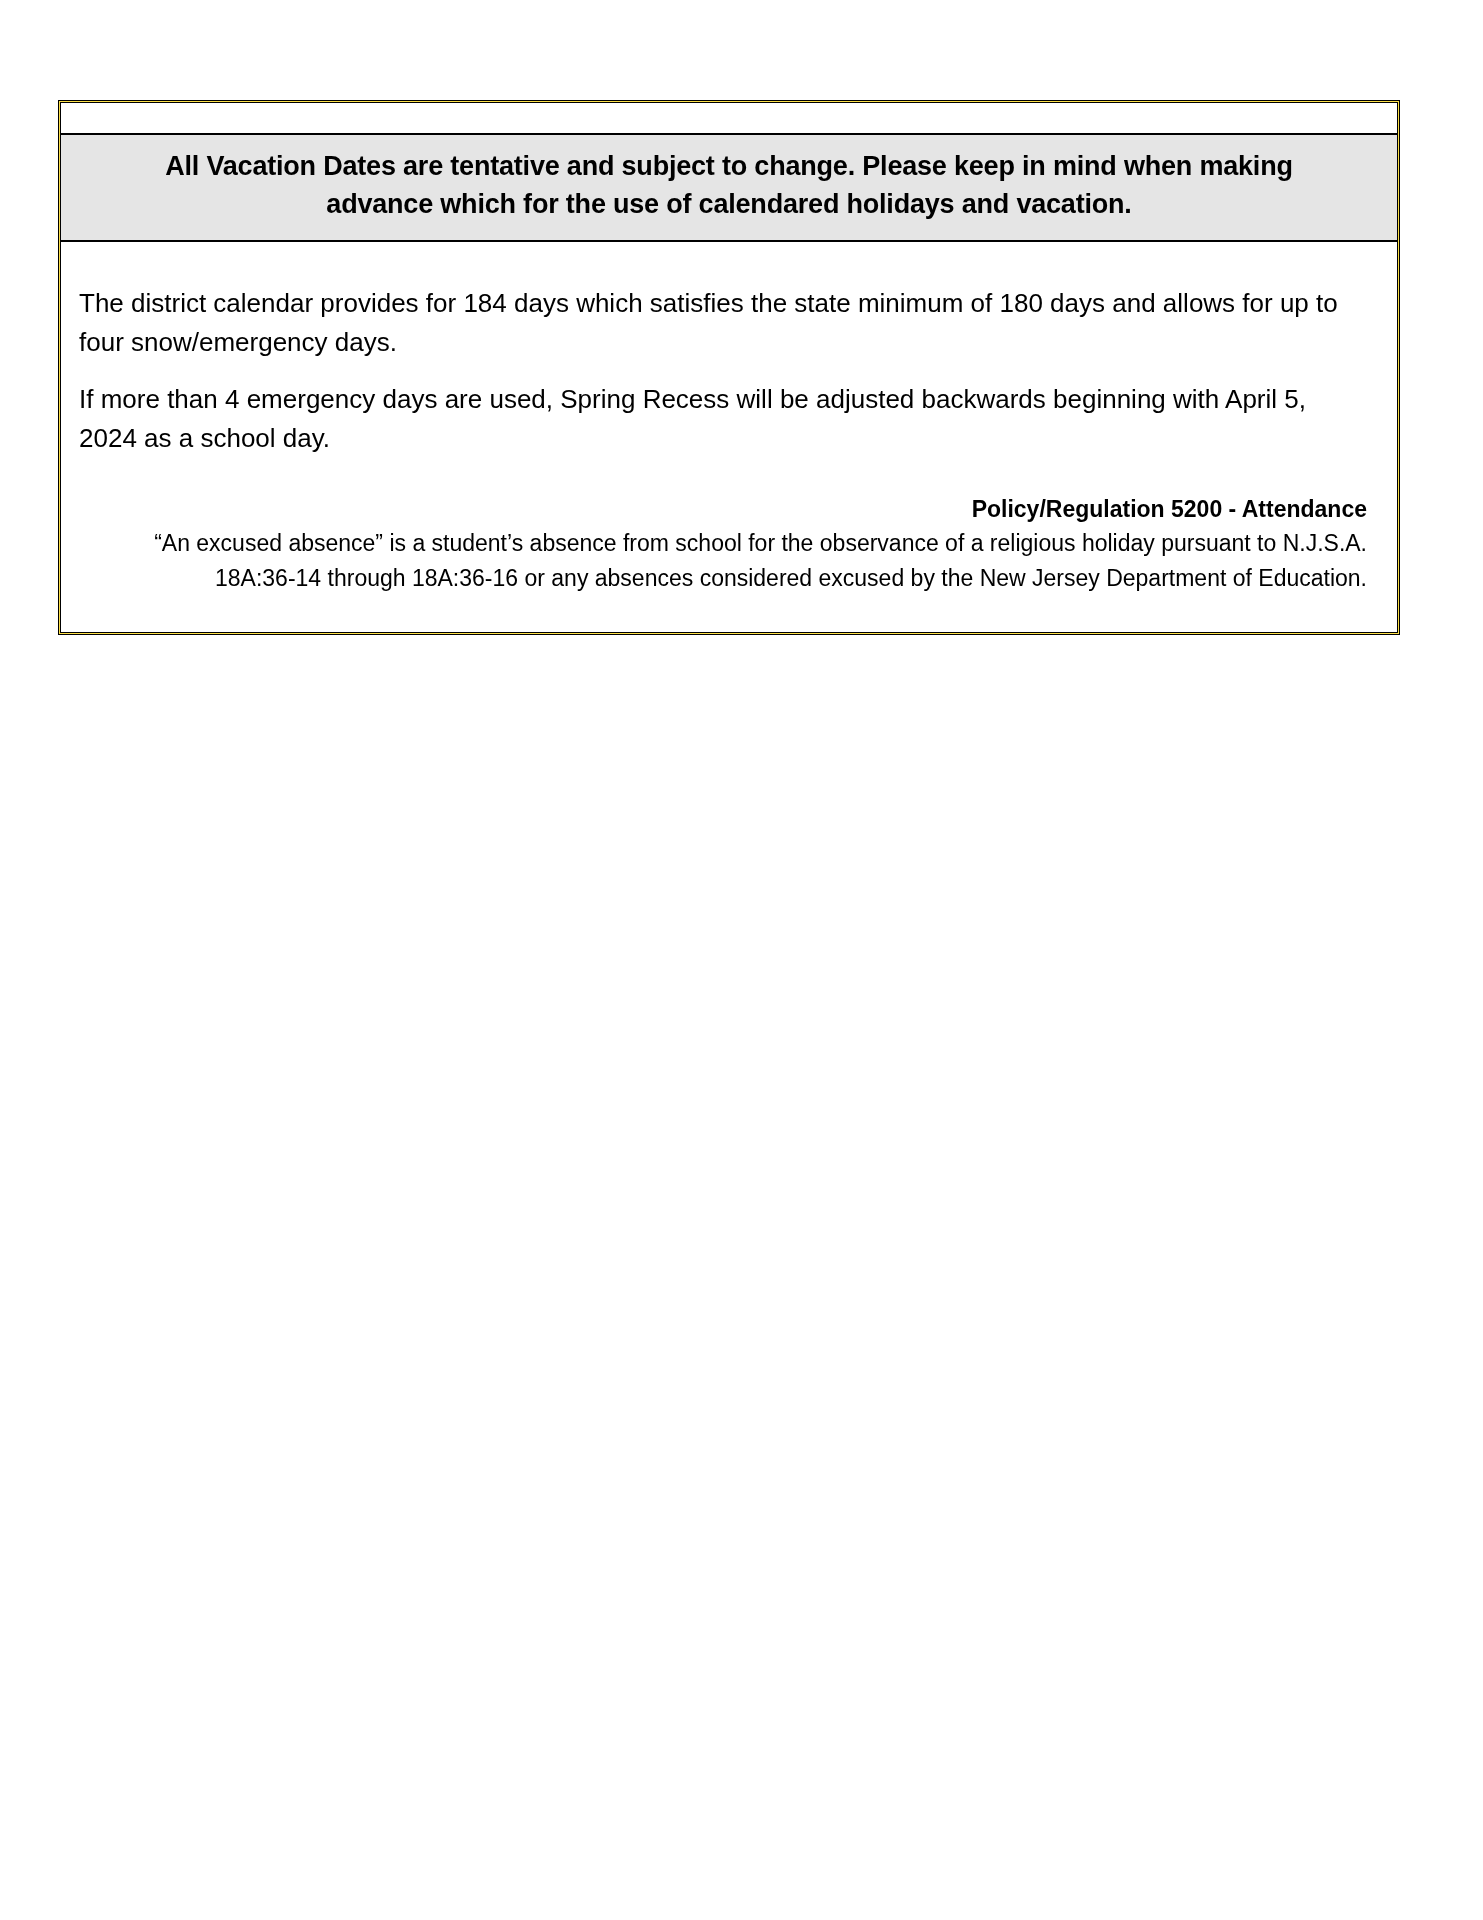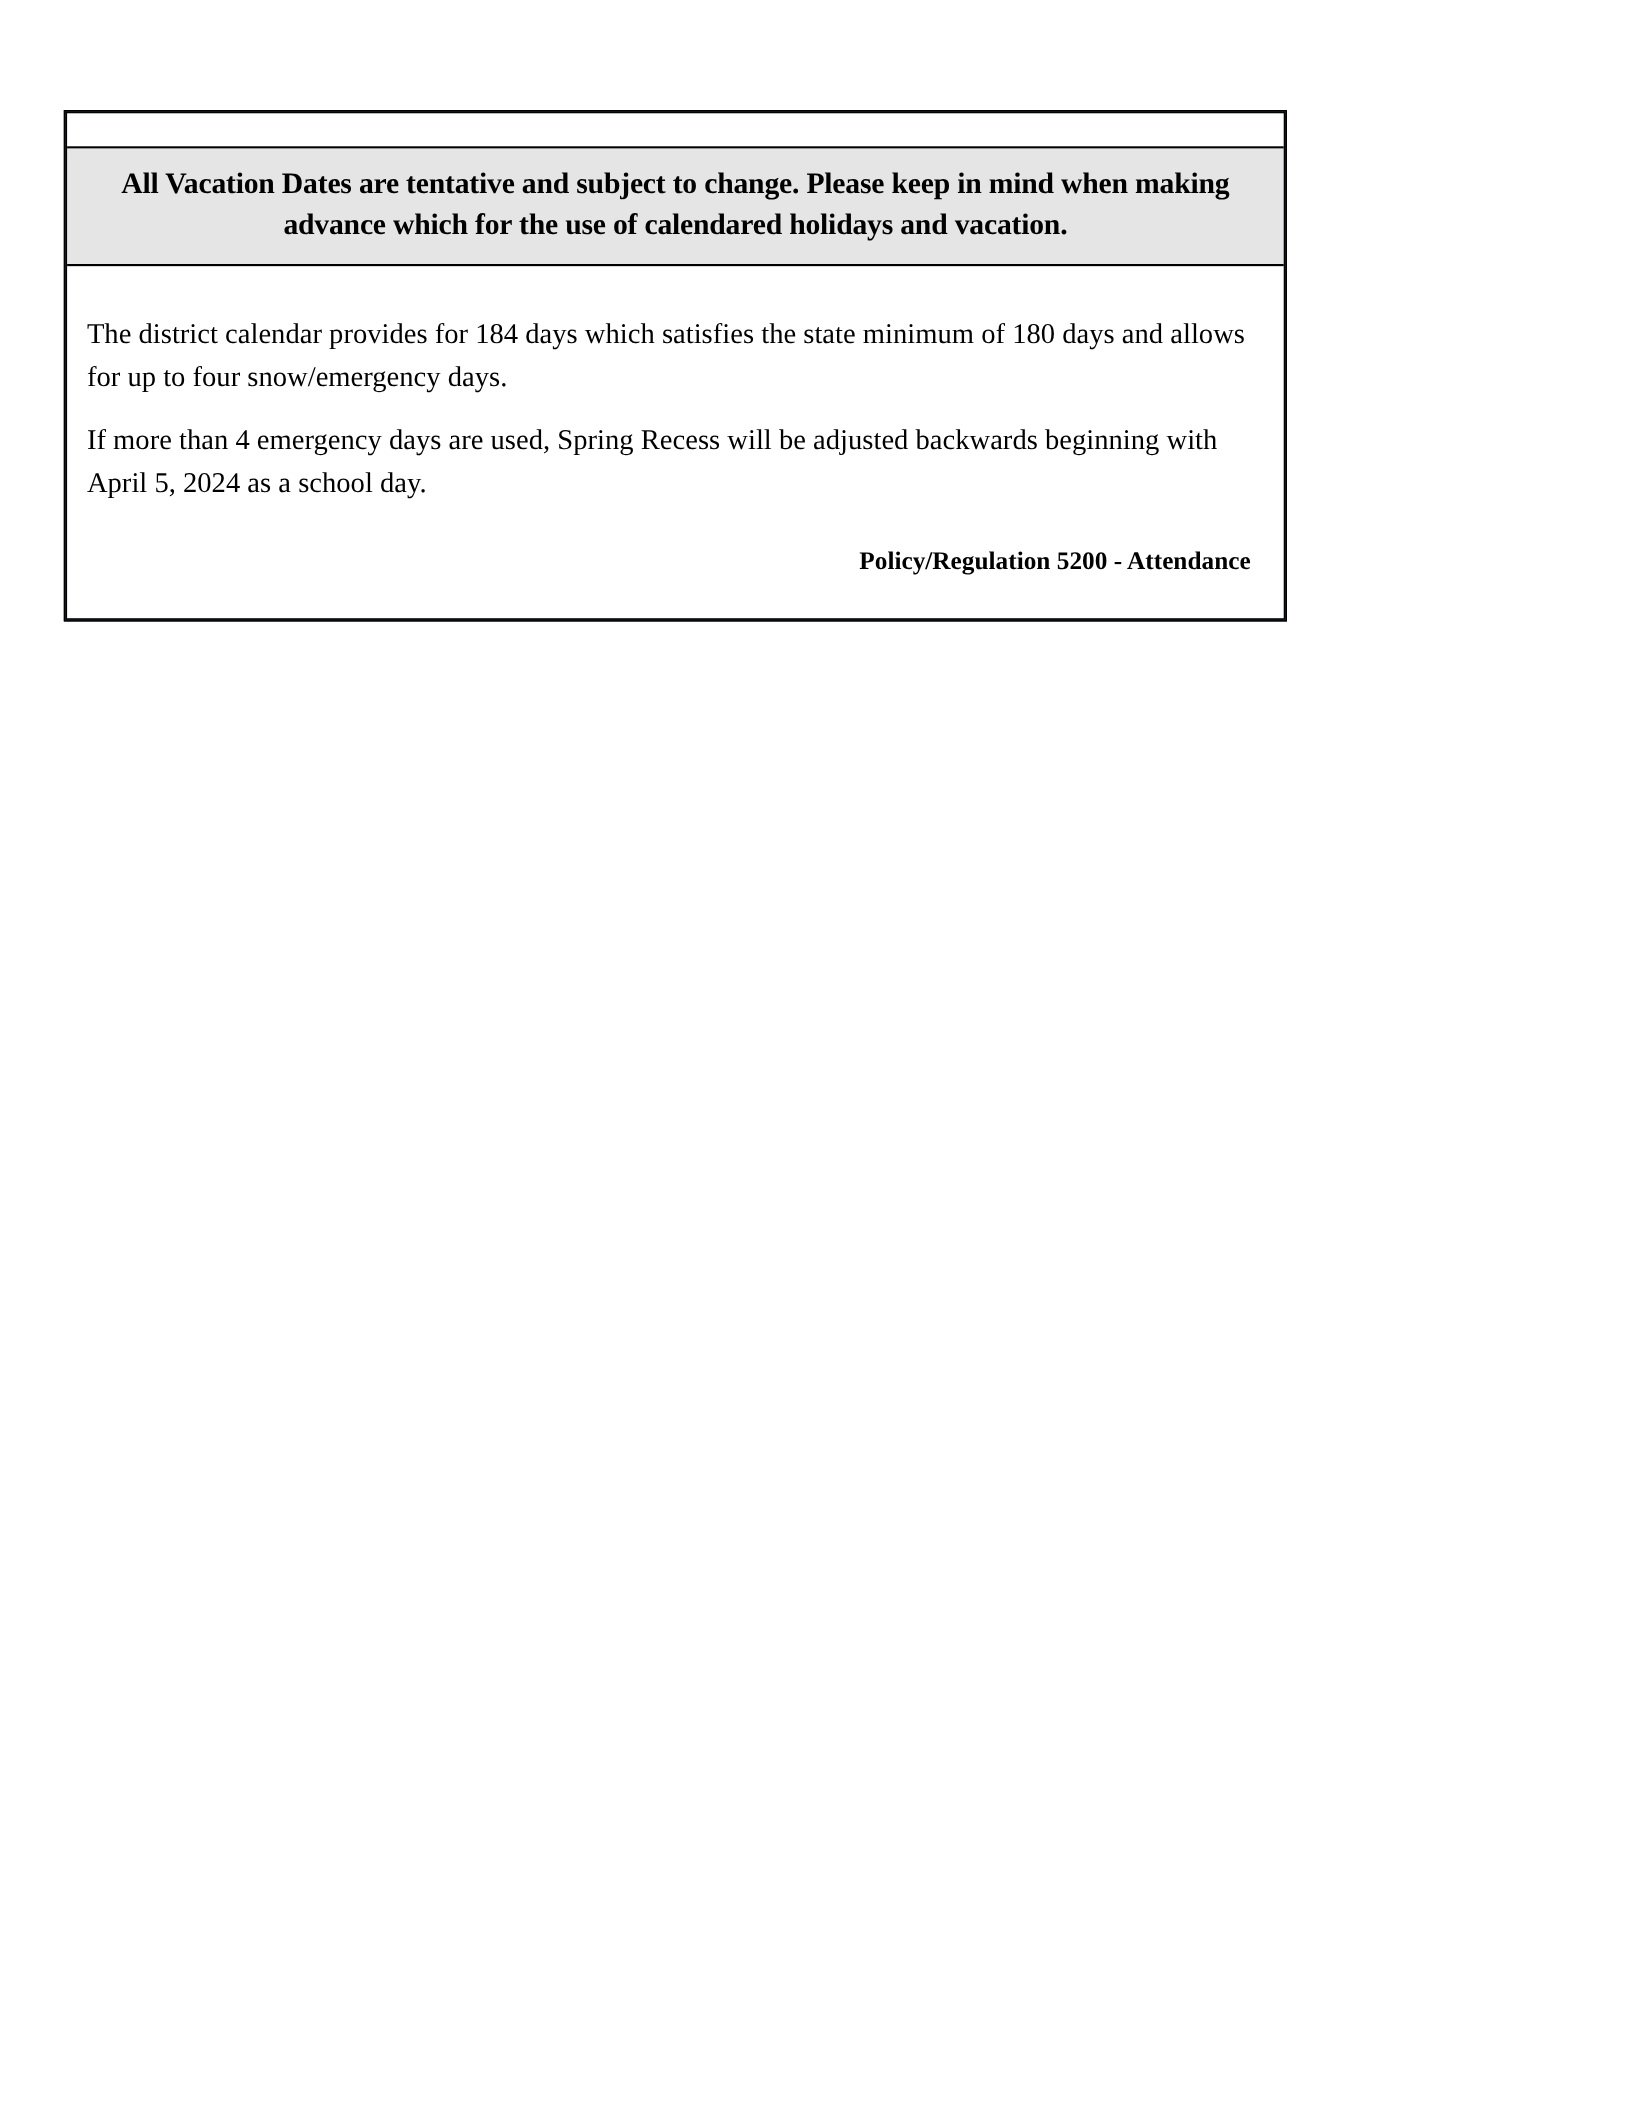--- a/index.html
+++ b/index.html
@@ -21,25 +21,24 @@
     width: 1483px;
     height: 1920px;
     box-sizing: border-box;
   }
 
   
   .notice-box {
     position: absolute;
     left: 58px;
     top: 100px;
-    width: 1112px;
+    width: 1342px;
     box-sizing: border-box;
     border: 3px double #000000;
-    background: #0f172a;
-    font-family: Liberation Serif, serif;
+    background: #fde047;
   }
 
   
   .spacer-row {
     height: 30px;
     border-bottom: 2px solid #000000;
     background: #ffffff;
   }
 
   
@@ -107,19 +106,20 @@
     </div>
 
     <div class="body-cell">
 
       <p class="para">The district calendar provides for 184 days which satisfies the state minimum of 180 days and allows for up to four snow/emergency days.</p>
 
       <p class="para">If more than 4 emergency days are used, Spring Recess will be adjusted backwards beginning with April 5, 2024 as a school day.</p>
 
       <div class="policy-block">
         <p class="policy-heading">Policy/Regulation 5200 - Attendance</p>
+        <p class="policy-body"> “An excused absence” is a student’s absence from school for the observance of a religious holiday pursuant to N.J.S.A. 18A:36-14 through 18A:36-16 or any absences considered excused by the New Jersey Department of Education.</p>
       </div>
 
     </div>
 
   </div>
 
 </div>
 
 </body></html>

